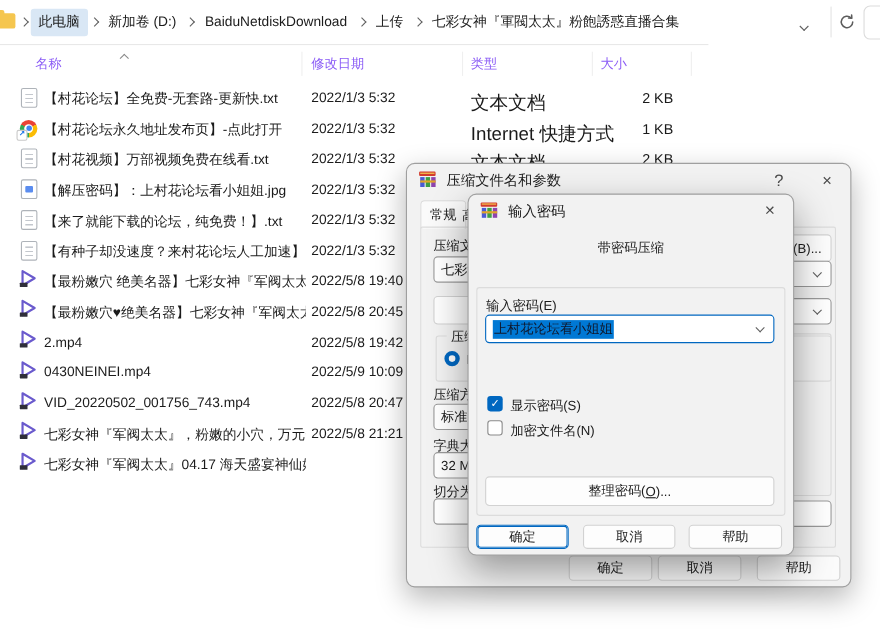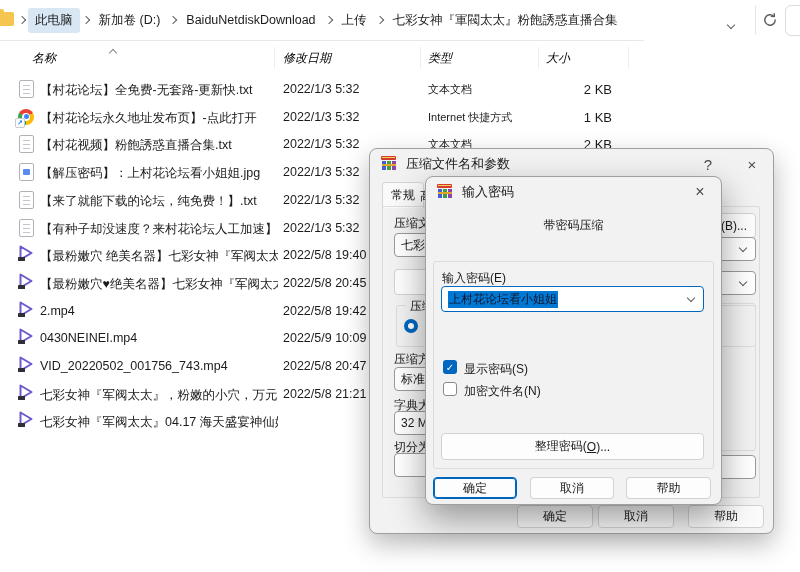--- a/index.html
+++ b/index.html
@@ -17,31 +17,31 @@
   .cv{display:inline-block;width:5px;height:5px;border-right:1.3px solid #5f5f5f;border-bottom:1.3px solid #5f5f5f;}
   .cv.r{transform:rotate(-45deg);}
   .cv.d{transform:rotate(45deg);}
   .cv.u{transform:rotate(-135deg);border-color:#8a8a8a;}
   .addr-chev{position:absolute;left:728px;top:14px;}
   .addr-line{position:absolute;left:755px;top:6px;width:1px;height:28px;background:#e3e3e3;}
   .refresh{position:absolute;left:760px;top:10px;width:20px;height:20px;}
   .searchbox{position:absolute;left:785px;top:5px;width:30px;height:29px;border:1px solid #dcdcdc;border-radius:6px;}
 
   
-  .headers{position:absolute;left:0;top:41px;width:688px;height:32px;font-size:12px;color:#000000;font-style:italic;}
+  .headers{position:absolute;left:0;top:41px;width:688px;height:32px;font-size:12px;color:#8b5cf6;}
   .hcell{position:absolute;top:9px;}
   .hsep{position:absolute;top:6px;width:1px;height:22px;background:#efefef;}
   .sortup{position:absolute;left:110px;top:4px;}
 
   
   .rows{position:absolute;left:0;top:0;width:800px;}
   .row{position:absolute;left:0;width:660px;height:28px;}
   .cell-name{position:absolute;left:40px;top:6px;width:238px;font-size:12.5px;color:#1b1b1b;white-space:nowrap;overflow:hidden;}
   .cell-date{position:absolute;left:283px;top:6px;width:135px;font-size:12.5px;color:#1b1b1b;white-space:nowrap;}
-  .cell-type{position:absolute;left:428px;top:6px;width:112px;font-size:11px;color:#1b1b1b;white-space:nowrap;}
+  .cell-type{position:absolute;left:428px;top:6px;width:112px;font-size:17px;color:#1b1b1b;white-space:nowrap;}
   .cell-size{position:absolute;left:538px;top:6px;width:74px;font-size:13px;color:#1b1b1b;text-align:right;}
   .ficon{position:absolute;left:17px;top:4px;width:18px;height:18px;display:flex;align-items:center;justify-content:center;}
   .ic-text{display:inline-block;width:13px;height:16px;background:#fff;border:1px solid #aeb3b9;border-radius:2px;
     background-image:repeating-linear-gradient(to bottom,#c3c7cd 0 1px,transparent 1px 4px);
     background-size:7px 9px;background-position:3px 4px;background-repeat:no-repeat;}
   .ic-img{display:inline-block;position:relative;width:13px;height:16px;background:#fff;border:1px solid #aeb3b9;border-radius:2px;}
   .ic-img::after{content:"";position:absolute;left:3px;top:5px;width:7px;height:6px;background:#5b8def;border-radius:1px;}
   .ic-chrome{display:inline-block;position:relative;width:16px;height:16px;border-radius:50%;
     background:conic-gradient(from -60deg,#ea4335 0 120deg,#fbbc05 120deg 240deg,#34a853 240deg 360deg);}
   .ic-chrome::before{content:"";position:absolute;inset:4px;background:#fff;border-radius:50%;}
@@ -147,21 +147,21 @@
         </span>
         <span class="cell-name">【村花论坛永久地址发布页】-点此打开</span>
         <span class="cell-date">2022/1/3 5:32</span>
         <span class="cell-type">Internet 快捷方式</span>
         <span class="cell-size">1 KB</span>
       </div>
       <div class="row" style="top: 131.4px;">
         <span class="ficon">
           <span class="ic-text"></span>
         </span>
-        <span class="cell-name">【村花视频】粉飽誘惑直播合集.txt</span>
+        <span class="cell-name">【村花视频】万部视频免费在线看.txt</span>
         <span class="cell-date">2022/1/3 5:32</span>
         <span class="cell-type">文本文档</span>
         <span class="cell-size">2 KB</span>
       </div>
       <div class="row" style="top: 159.1px;">
         <span class="ficon">
           <span class="ic-img"></span>
         </span>
         <span class="cell-name">【解压密码】：上村花论坛看小姐姐.jpg</span>
         <span class="cell-date">2022/1/3 5:32</span>

